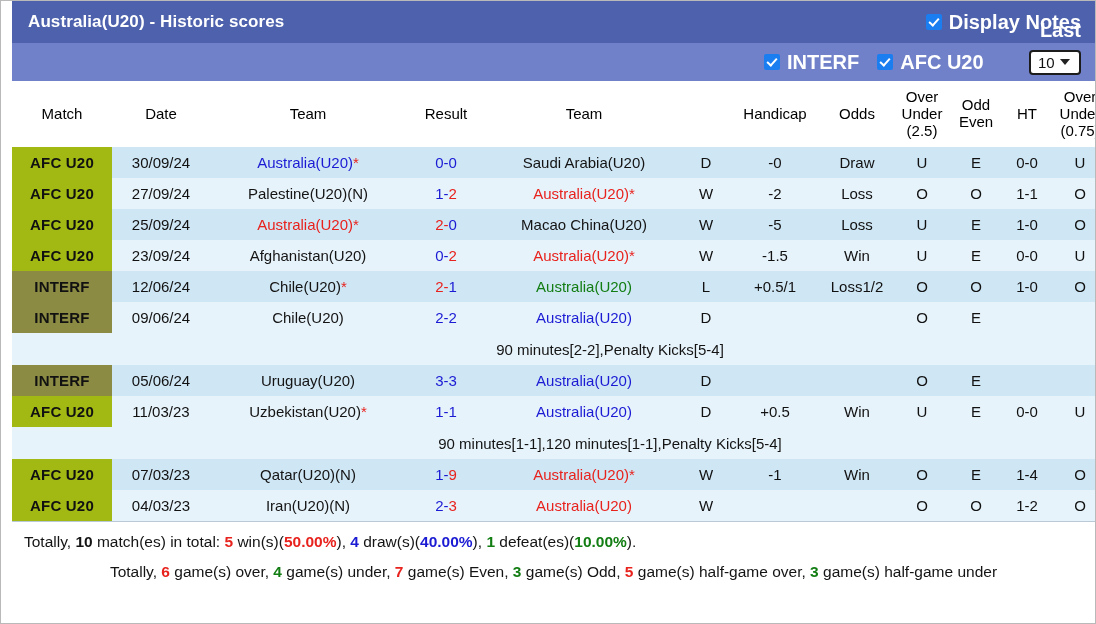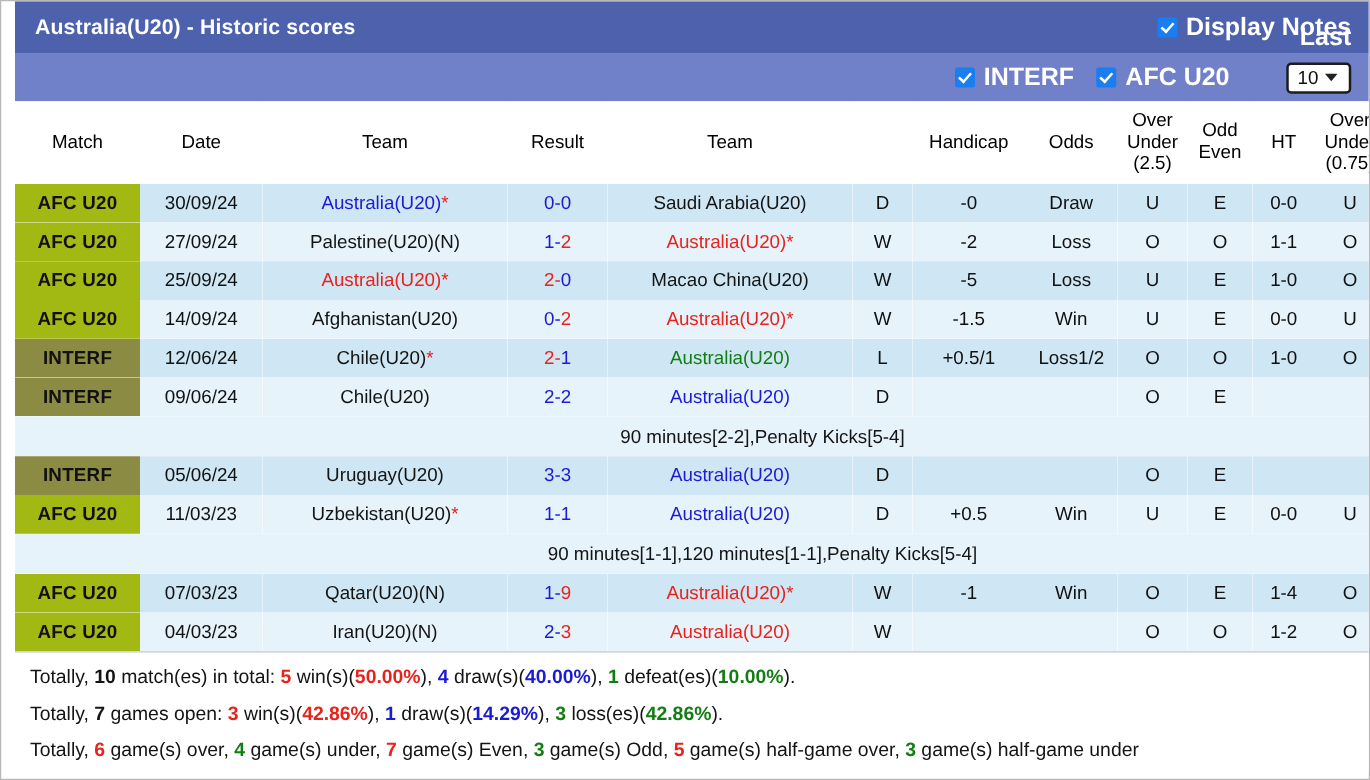--- a/index.html
+++ b/index.html
@@ -154,21 +154,21 @@
     padding: 8px 12px 6px 12px;
     background: #fff;
   }
   .summary p {
     margin: 0 0 6px 0;
     font-size: 15.5px;
     color: #141414;
     line-height: 1.5;
     white-space: nowrap;
   }
-  .summary p:last-child { margin-bottom: 0; }
+  .summary p:last-child { margin-bottom: 0; text-align: center; }
   .summary b { font-weight: bold; }
 </style>
 </head>
 <body>
 
 <div class="page">
 
   <div class="titlebar">
     <span class="title">Australia(U20) - Historic scores</span>
     <span class="chkgroup">
@@ -276,21 +276,21 @@
           <td class="c-red">W</td>
           <td class="c-blue">-5</td>
           <td class="c-green">Loss</td>
           <td class="c-green">U</td>
           <td class="c-red">E</td>
           <td class="c-black">1-0</td>
           <td class="c-red">O</td>
         </tr>
         <tr class="r-even">
           <td class="league afc">AFC U20</td>
-          <td>14/09/24</td>
+          <td>23/09/24</td>
           <td><span class="c-black">Afghanistan(U20)</span></td>
           <td><span class="c-blue">0</span><span class="c-blue">-</span><span class="c-red">2</span></td>
           <td><span class="c-red">Australia(U20)</span><span class="star">*</span></td>
           <td class="c-red">W</td>
           <td class="c-blue">-1.5</td>
           <td class="c-red">Win</td>
           <td class="c-green">U</td>
           <td class="c-red">E</td>
           <td class="c-black">0-0</td>
           <td class="c-green">U</td>
@@ -388,20 +388,17 @@
           <td class="c-red">O</td>
         </tr>
       </tbody>
   </table>
 
   <div class="summary">
     <p>
       <span>Totally, </span><b class="c-black">10</b><span> match(es) in total: </span><b class="c-red">5</b><span> win(s)(</span><b class="c-red">50.00%</b><span>), </span><b class="c-blue">4</b><span> draw(s)(</span><b class="c-blue">40.00%</b><span>), </span><b class="c-green">1</b><span> defeat(es)(</span><b class="c-green">10.00%</b><span>).</span>
     </p>
     <p>
-      <span>Totally, </span><b class="c-black">7</b><span> games open: </span><b class="c-red">3</b><span> win(s)(</span><b class="c-red">42.86%</b><span>), </span><b class="c-blue">1</b><span> draw(s)(</span><b class="c-blue">14.29%</b><span>), </span><b class="c-green">3</b><span> loss(es)(</span><b class="c-green">42.86%</b><span>).</span>
-    </p>
-    <p>
       <span>Totally, </span><b class="c-red">6</b><span> game(s) over, </span><b class="c-green">4</b><span> game(s) under, </span><b class="c-red">7</b><span> game(s) Even, </span><b class="c-green">3</b><span> game(s) Odd, </span><b class="c-red">5</b><span> game(s) half-game over, </span><b class="c-green">3</b><span> game(s) half-game under</span>
     </p>
   </div>
 
 </div>
 
 </body></html>

